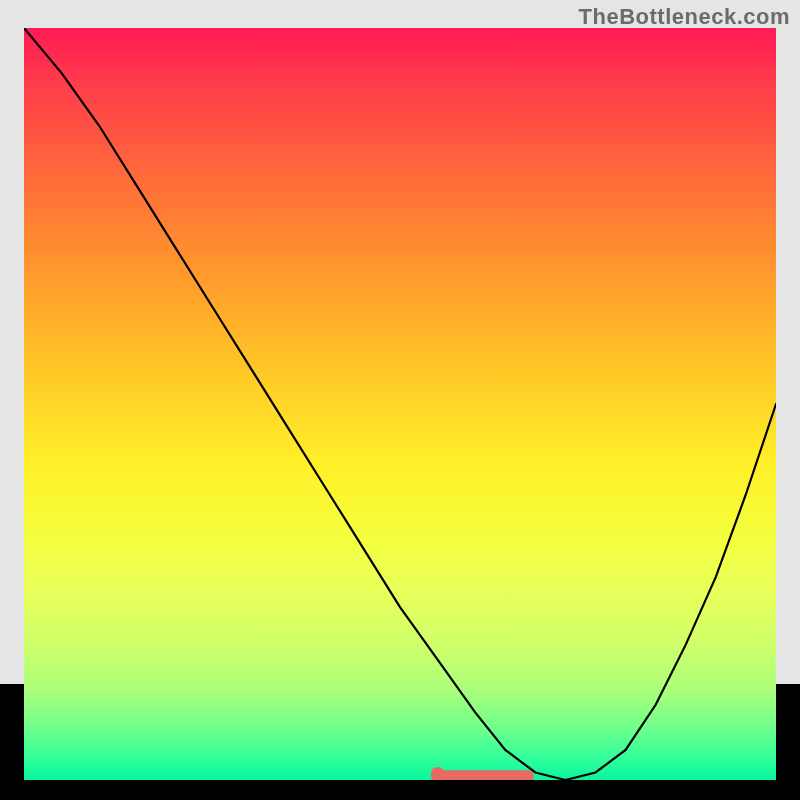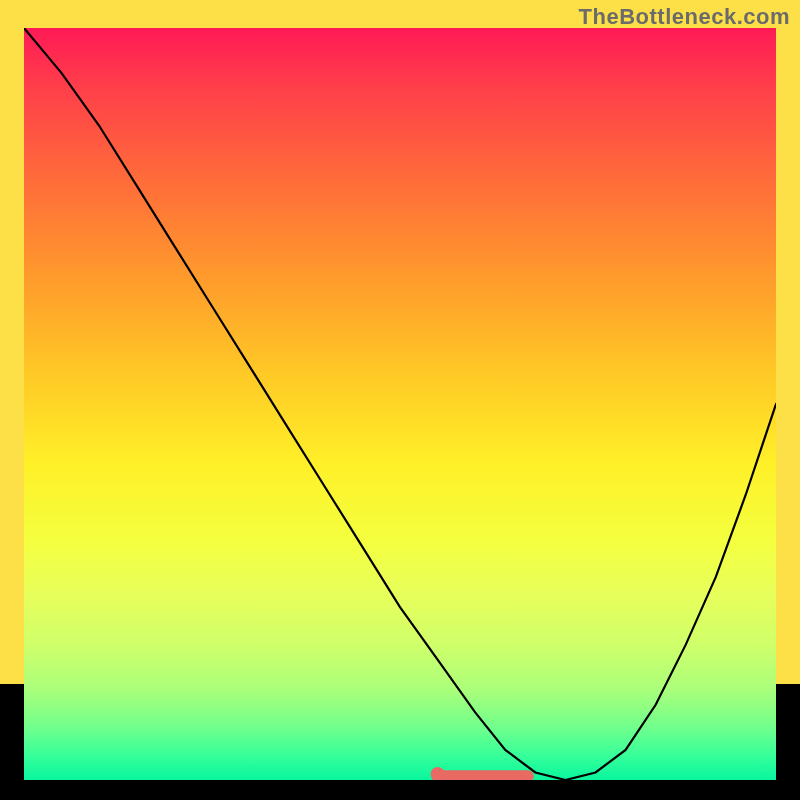--- a/index.html
+++ b/index.html
@@ -1,21 +1,21 @@
 <!DOCTYPE html>
 <html><head>
 <meta charset="utf-8">
 <style>
   * { margin: 0; padding: 0; box-sizing: border-box; }
   html, body { width: 800px; height: 800px; overflow: hidden; background: #000; }
   .frame {
     position: relative;
     width: 800px;
     height: 684px;
-    background: #fde047;
+    background: #e5e5e5;
   }
   .watermark {
     position: absolute;
     top: 4px;
     right: 10px;
     font-family: Arial, sans-serif;
     font-size: 22px;
     font-weight: bold;
     color: #6b6b6b;
     letter-spacing: 0.5px;

